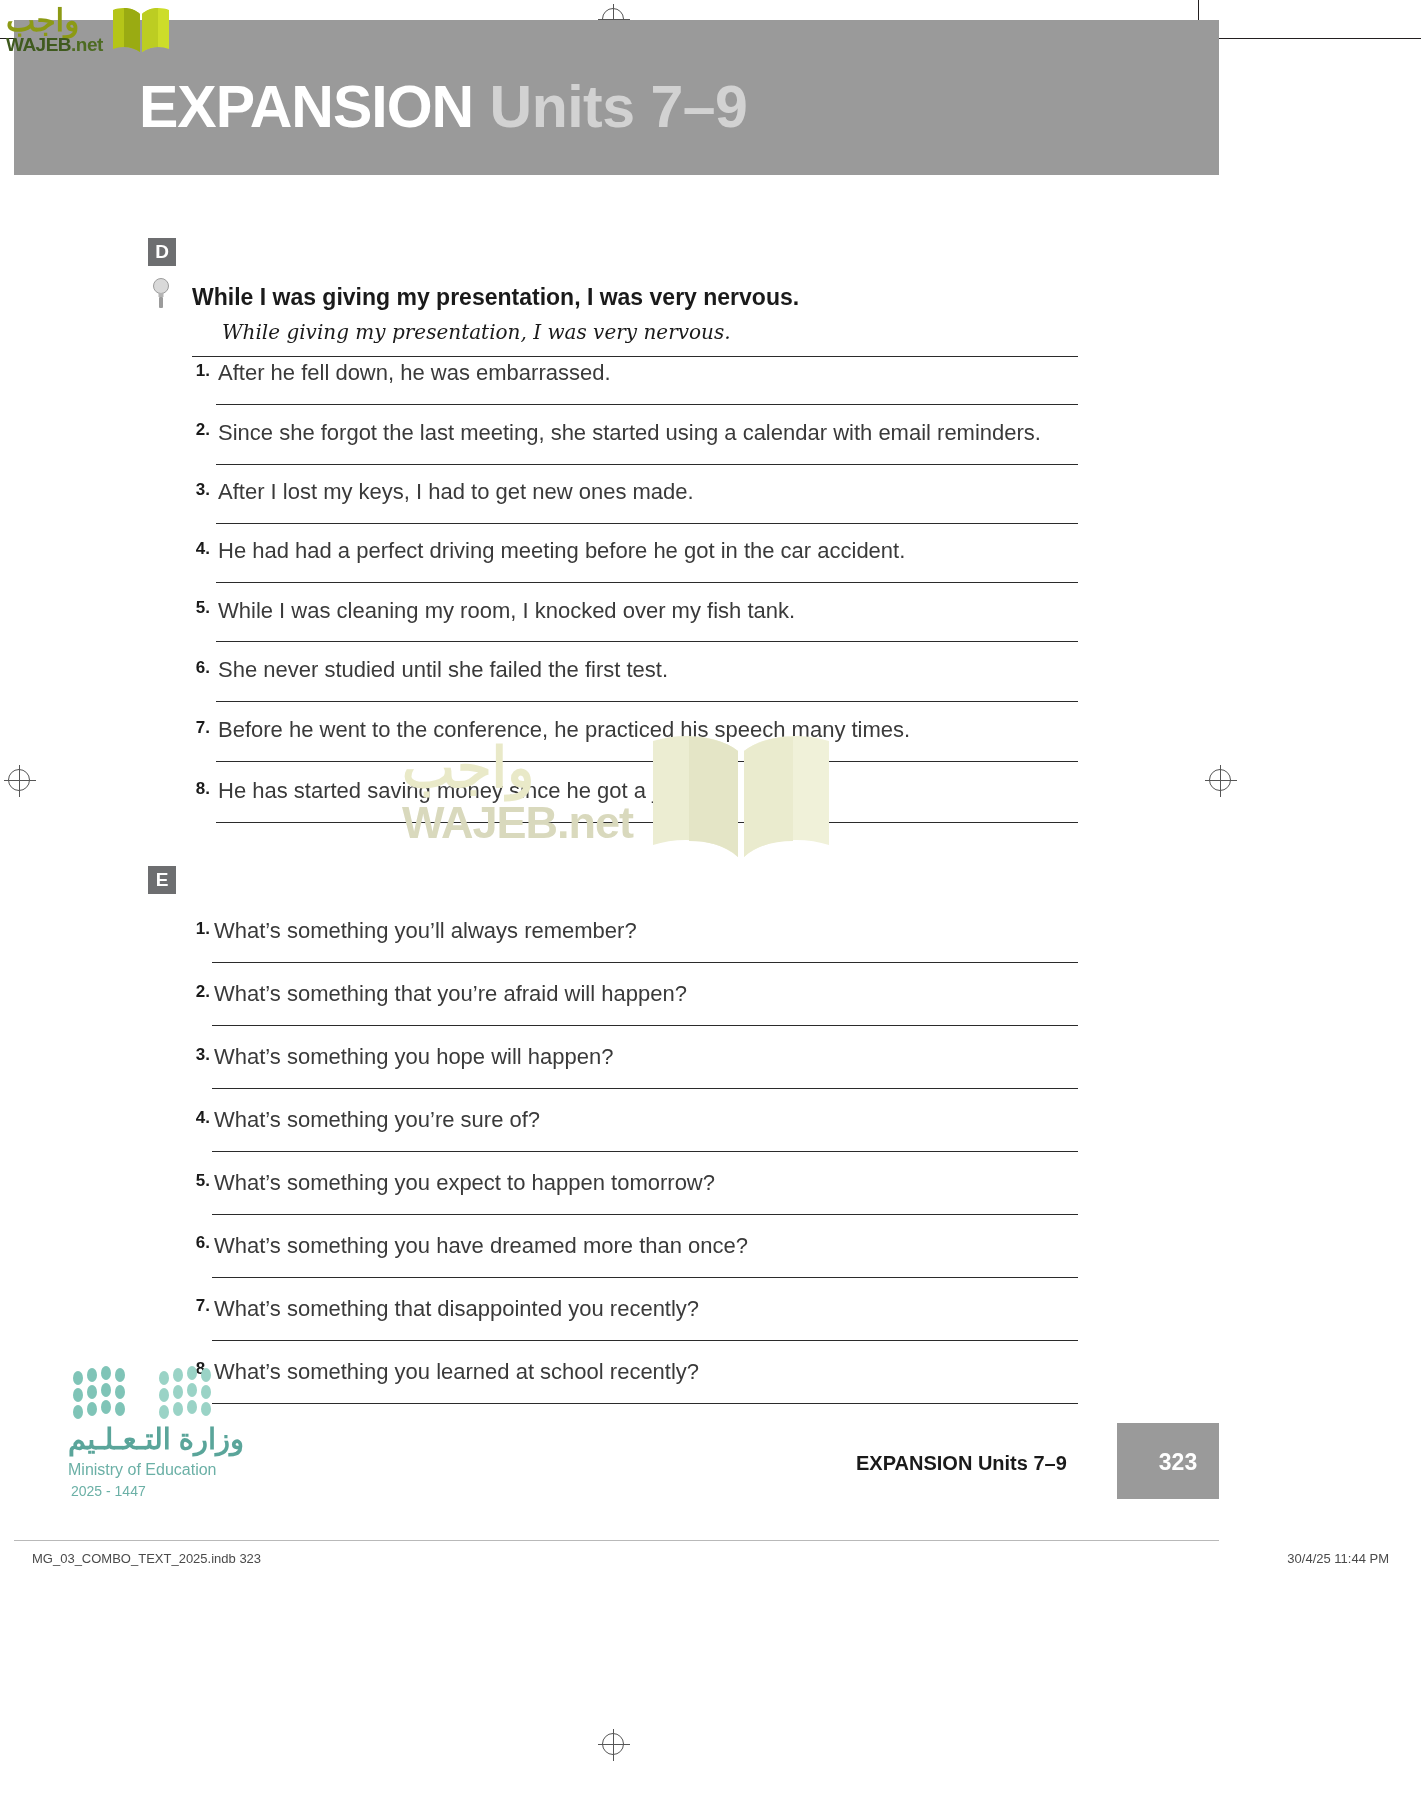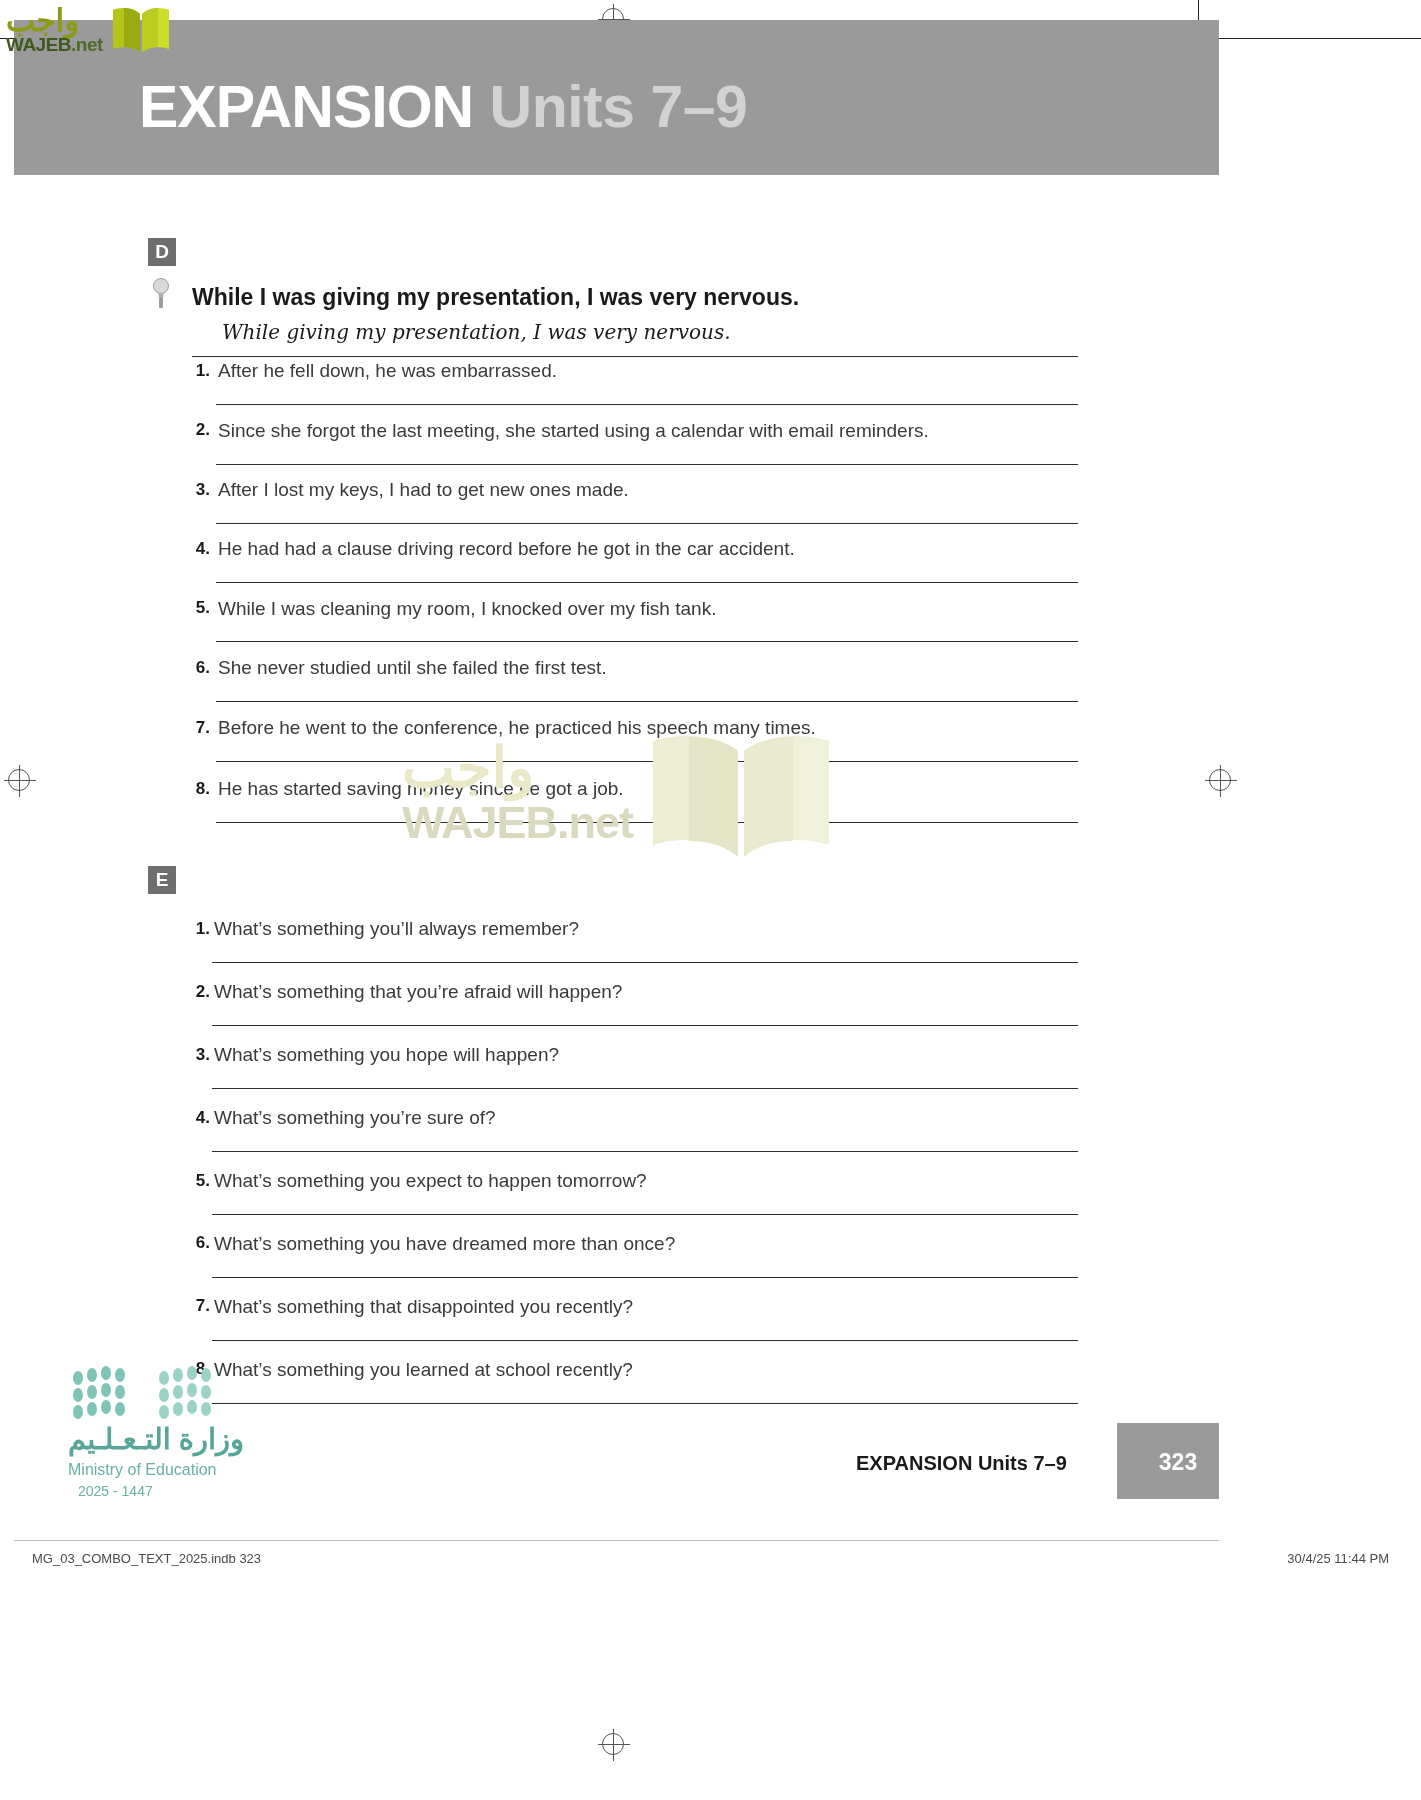--- a/index.html
+++ b/index.html
@@ -110,21 +110,21 @@
     white-space: nowrap;
   }
 
   .q-num {
     position: absolute;
     font-size: 17px; font-weight: bold; color: #1a1a1a;
     text-align: right; width: 26px;
   }
   .q-text {
     position: absolute;
-    font-size: 19px; color: #3a3a3a; white-space: nowrap;
+    font-size: 22px; color: #3a3a3a; white-space: nowrap;
   }
   .answer-rule {
     position: absolute;
     height: 0;
     border-top: 1.6px solid #2b2b2b;
   }
 
   
   .watermark {
     position: absolute;
@@ -150,21 +150,21 @@
   .moe-ar {
     position: absolute; left: 6px; top: 56px;
     font-size: 29px; font-weight: bold; color: #5aa59a;
     direction: rtl; letter-spacing: 1px;
   }
   .moe-en {
     position: absolute; left: 6px; top: 95px;
     font-size: 16px; color: #6bb0a6;
   }
   .moe-year {
-    position: absolute; left: 16px; top: 117px;
+    position: absolute; left: 9px; top: 117px;
     font-size: 14px; color: #6bb0a6;
   }
 
   .footer-running {
     position: absolute; left: 856px; top: 1452px;
     font-size: 20px; font-weight: bold; color: #1a1a1a;
     white-space: nowrap;
   }
   .page-box {
     position: absolute; left: 1117px; top: 1423px;
@@ -252,21 +252,21 @@
       <div class="q-text" style="left:218px; top:420px;">Since she forgot the last meeting, she started using a calendar with email reminders.</div>
       <div class="answer-rule" style="left:216px; top:464px; width:862px;"></div>
     </div>
     <div>
       <div class="q-num" style="left:184px; top:480px;">3.</div>
       <div class="q-text" style="left:218px; top:479px;">After I lost my keys, I had to get new ones made.</div>
       <div class="answer-rule" style="left:216px; top:523px; width:862px;"></div>
     </div>
     <div>
       <div class="q-num" style="left:184px; top:539px;">4.</div>
-      <div class="q-text" style="left:218px; top:538px;">He had had a clause driving record before he got in the car accident.</div>
+      <div class="q-text" style="left:218px; top:538px;">He had had a perfect driving meeting before he got in the car accident.</div>
       <div class="answer-rule" style="left:216px; top:582px; width:862px;"></div>
     </div>
     <div>
       <div class="q-num" style="left:184px; top:598px;">5.</div>
       <div class="q-text" style="left:218px; top:598px;">While I was cleaning my room, I knocked over my fish tank.</div>
       <div class="answer-rule" style="left:216px; top:641px; width:862px;"></div>
     </div>
     <div>
       <div class="q-num" style="left:184px; top:658px;">6.</div>
       <div class="q-text" style="left:218px; top:657px;">She never studied until she failed the first test.</div>

